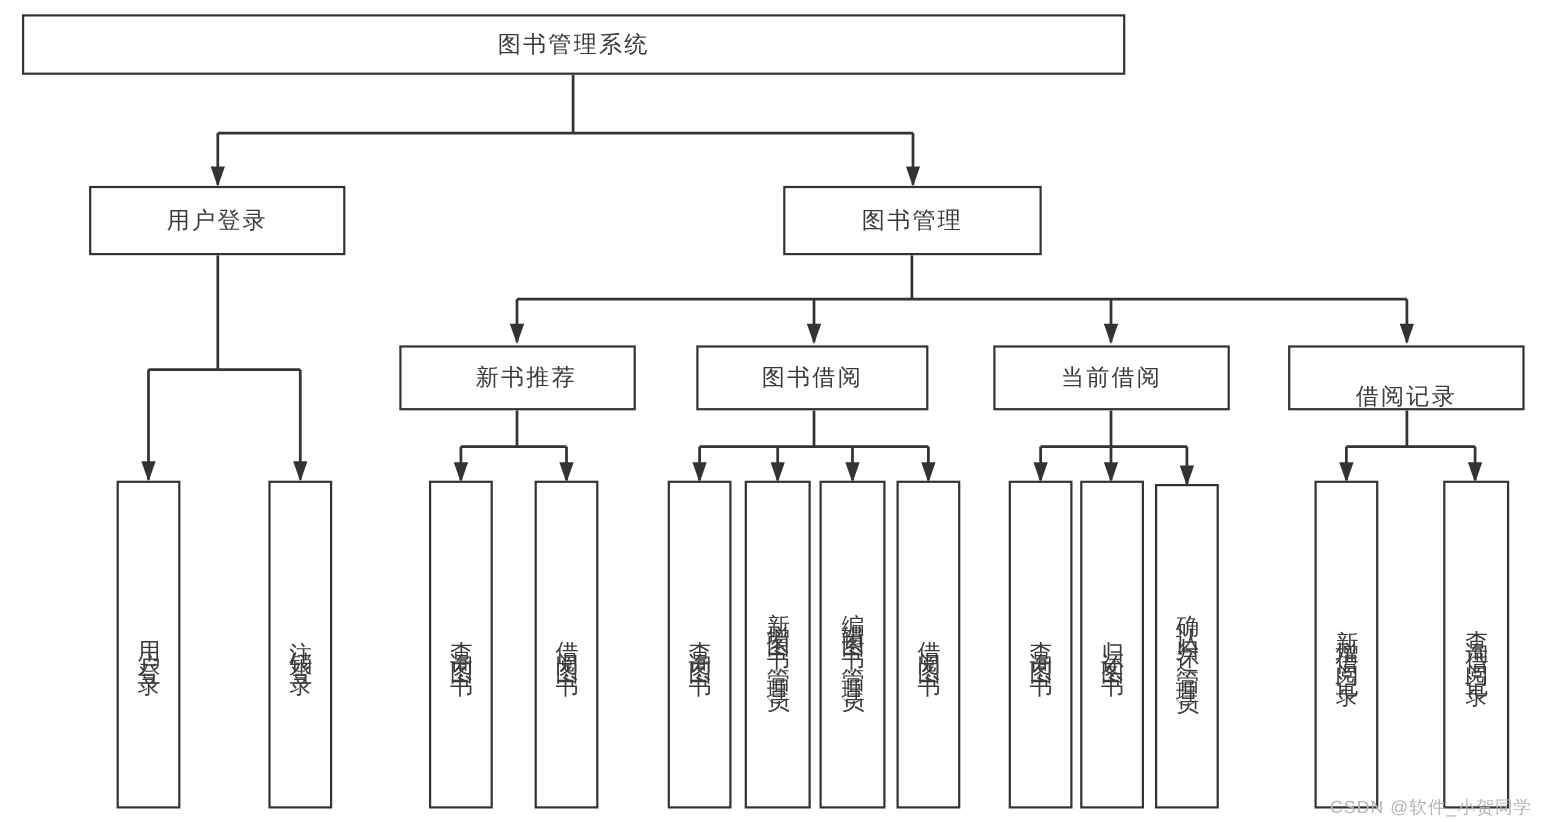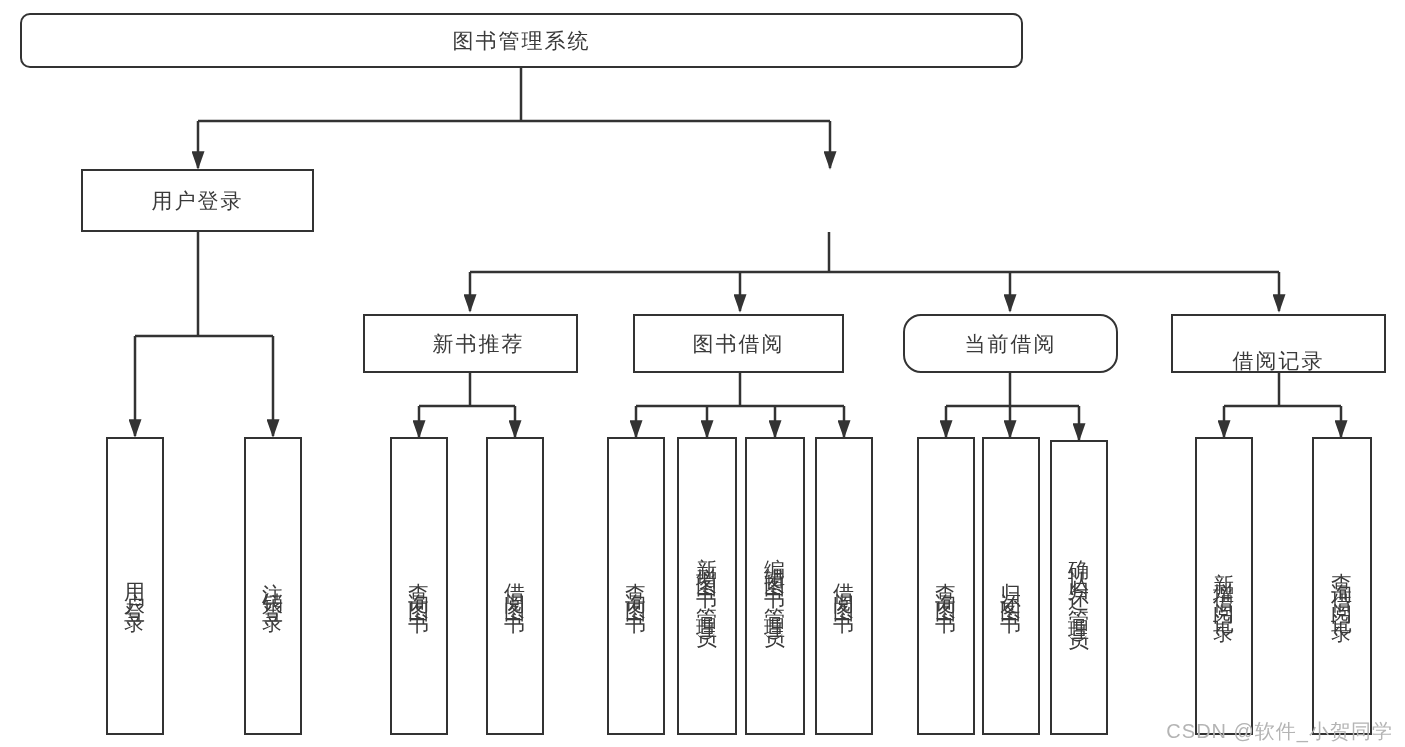--- a/index.html
+++ b/index.html
@@ -37,33 +37,33 @@
     writing-mode: vertical-rl;
     text-orientation: mixed;
     letter-spacing: 10px;
     line-height: 1;
   }
   .title-box .label { letter-spacing: 2px; }
   .watermark {
     position: absolute;
     right: 12px;
     bottom: 2px;
-    font-size: 20px;
+    font-size: 16px;
     color: #b4b4b4;
     letter-spacing: 1px;
     z-index: 5;
     white-space: nowrap;
   }
   
-  #n-root            { left: 20px;   top: 13px;  width: 1003px; height: 55px; border-radius: 10px; }
+  #n-root            { left: 20px;   top: 13px;  width: 1003px; height: 55px; }
   #n-login-group     { left: 81px;   top: 169px; width: 233px;  height: 63px; }
   #n-book-mgmt       { left: 712px;  top: 169px; width: 235px;  height: 63px; }
   #n-new-book        { left: 363px;  top: 314px; width: 215px;  height: 59px; padding-left: 16px; }
   #n-book-borrow     { left: 633px;  top: 314px; width: 211px;  height: 59px; }
-  #n-current-borrow  { left: 903px;  top: 314px; width: 215px;  height: 59px; border-radius: 18px; }
+  #n-current-borrow  { left: 903px;  top: 314px; width: 215px;  height: 59px; }
   #n-borrow-record   { left: 1171px; top: 314px; width: 215px;  height: 59px; align-items: flex-end; }
   #n-user-login      { left: 106px;  top: 437px; width: 58px;   height: 298px; }
   #n-logout          { left: 244px;  top: 437px; width: 58px;   height: 298px; }
   #n-nb-query        { left: 390px;  top: 437px; width: 58px;   height: 298px; }
   #n-nb-borrow       { left: 486px;  top: 437px; width: 58px;   height: 298px; }
   #n-bb-query        { left: 607px;  top: 437px; width: 58px;   height: 298px; }
   #n-bb-add          { left: 677px;  top: 437px; width: 60px;   height: 298px; }
   #n-bb-edit         { left: 745px;  top: 437px; width: 60px;   height: 298px; }
   #n-bb-borrow       { left: 815px;  top: 437px; width: 58px;   height: 298px; }
   #n-cb-query        { left: 917px;  top: 437px; width: 58px;   height: 298px; }
@@ -127,20 +127,23 @@
     </g>
   </svg>
 
   <div class="node hbox title-box" id="n-root">
     <span class="label">图书管理系统</span>
   </div>
 
   <div class="node hbox" id="n-login-group">
     <span class="label">用户登录</span>
   </div>
+  <div class="node hbox" id="n-book-mgmt">
+    <span class="label">图书管理</span>
+  </div>
 
   <div class="node hbox" id="n-new-book">
     <span class="label">新书推荐</span>
   </div>
   <div class="node hbox" id="n-book-borrow">
     <span class="label">图书借阅</span>
   </div>
   <div class="node hbox" id="n-current-borrow">
     <span class="label">当前借阅</span>
   </div>

